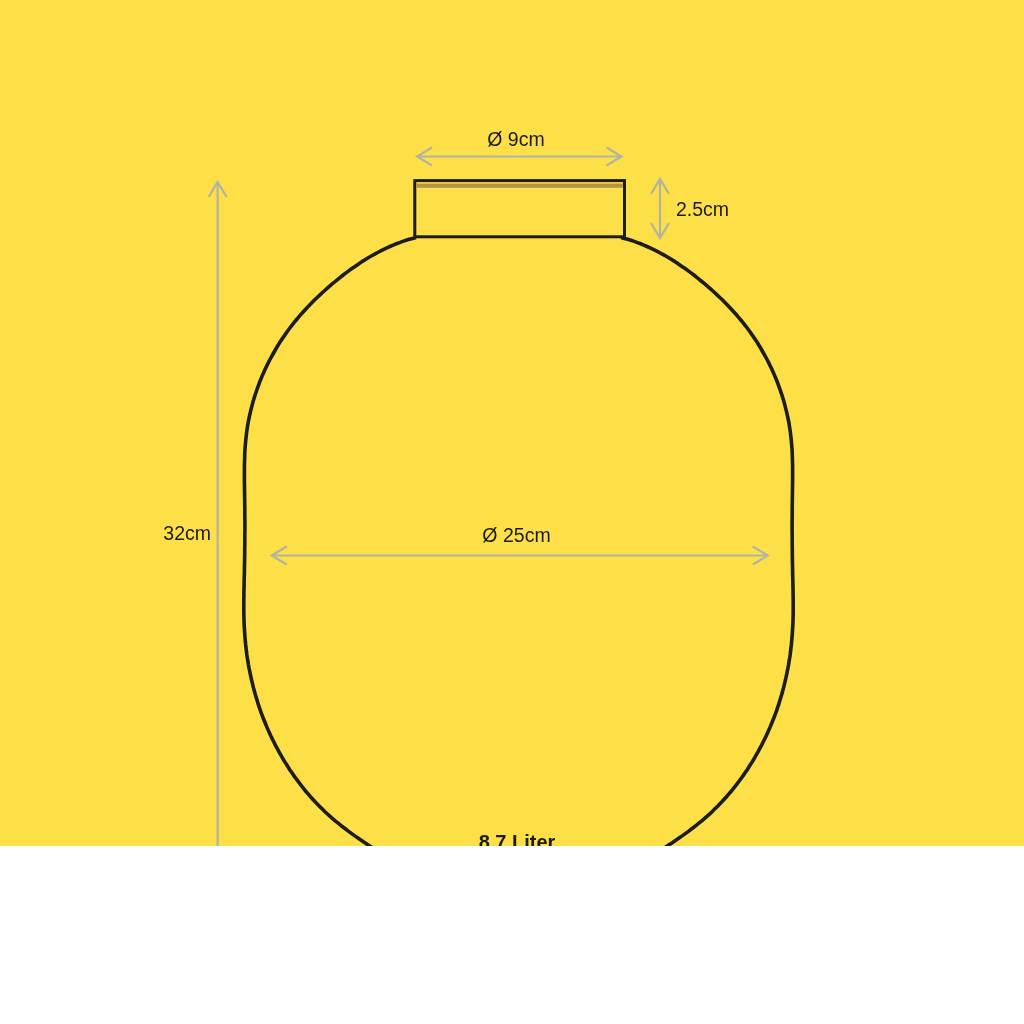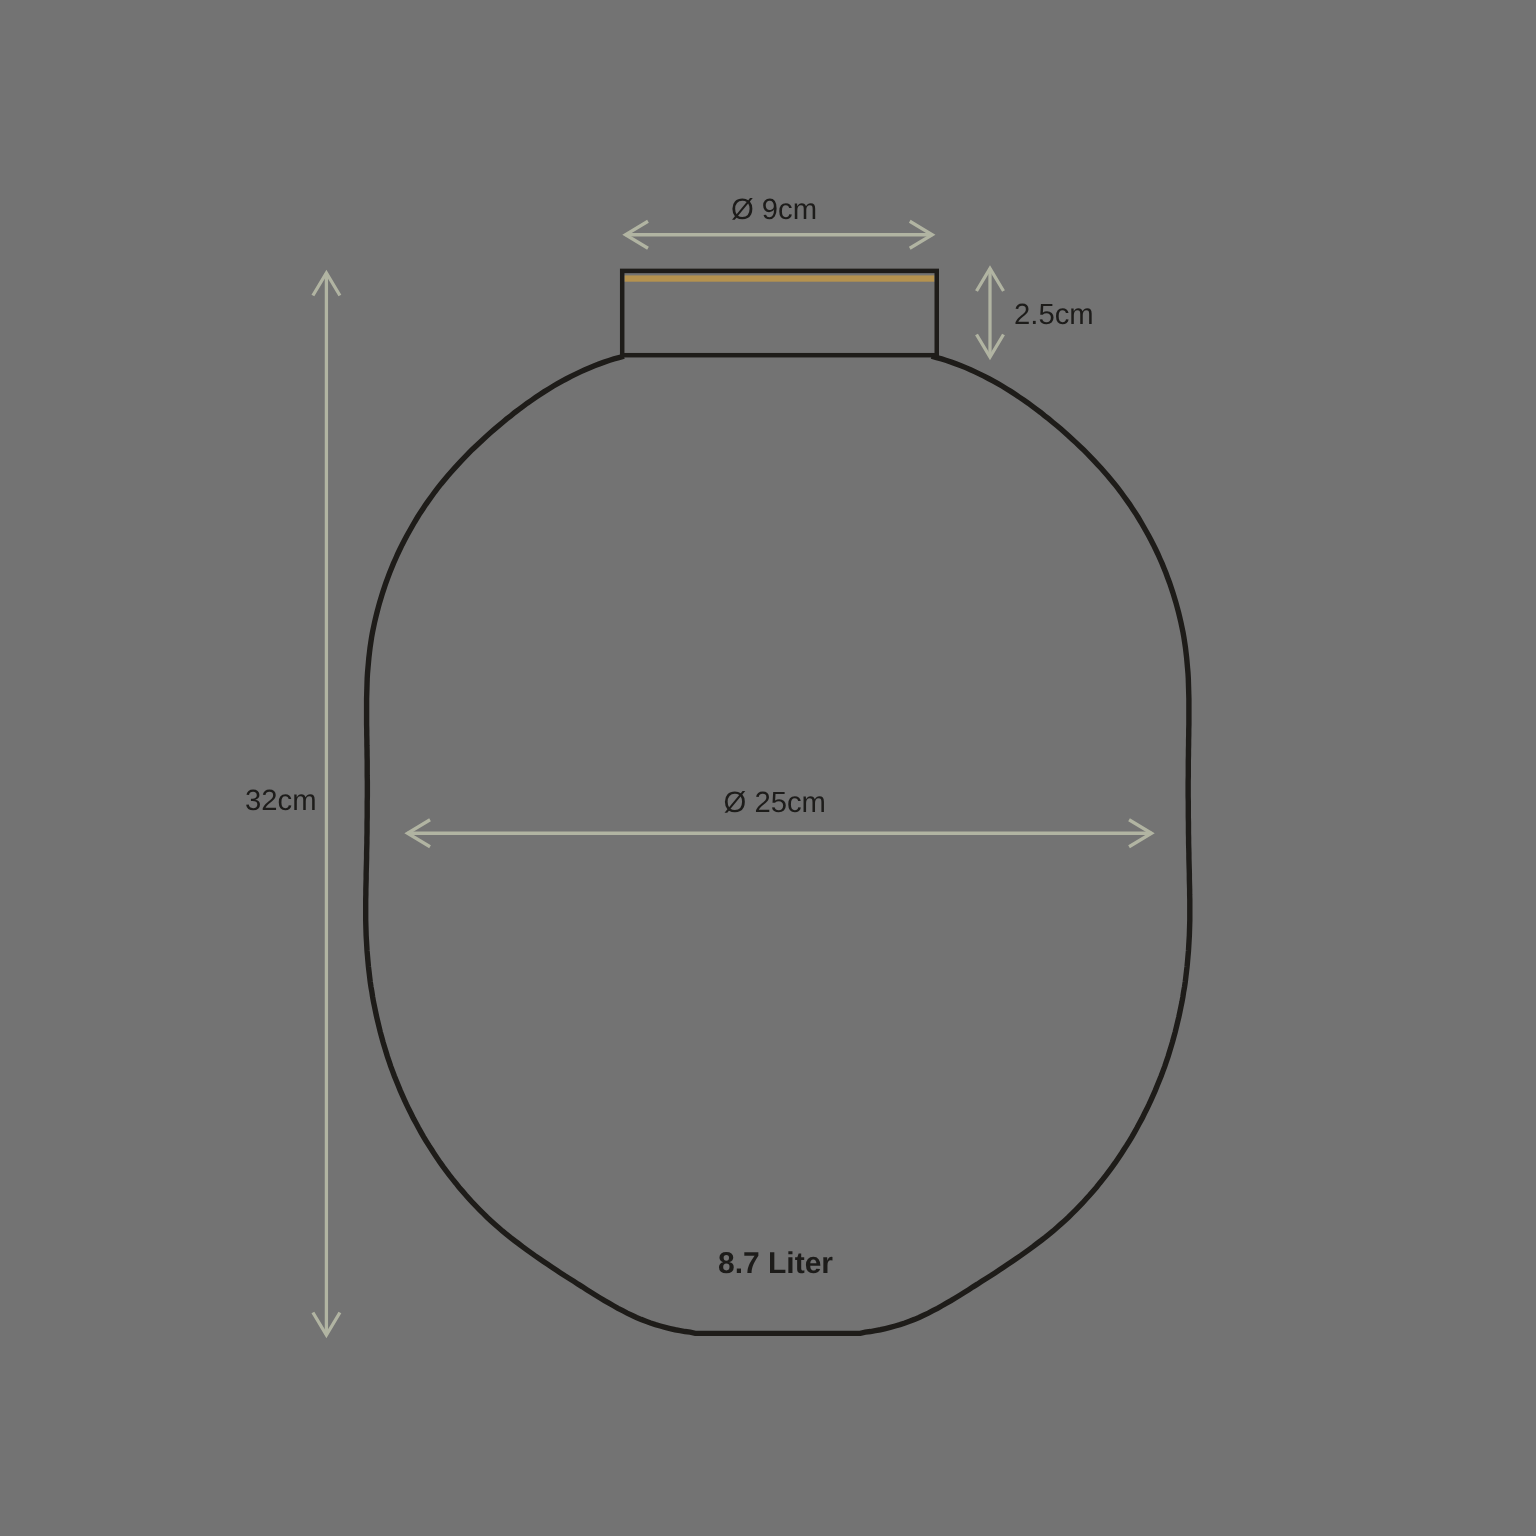--- a/index.html
+++ b/index.html
@@ -1,16 +1,16 @@
 <!DOCTYPE html>
 <html><head>
 <meta charset="utf-8">
 <style>
   html,body{margin:0;padding:0;background:#ffffff;}
-  .page{width:1024px;height:1024px;position:relative;background:#737373;overflow:hidden;}
+  .page{width:1024px;height:846px;position:relative;background:#fde047;overflow:hidden;}
   svg{display:block;}
   text{font-family:"Liberation Sans", sans-serif;fill:#1d1c1a;}
 </style>
 </head>
 <body>
 
 <div class="page">
 <svg width="1024" height="1024" viewBox="0 0 1024 1024">
 
   <path d="M 416.0 237.5 L 412.6 238.4 L 409.3 239.3 L 406.0 240.3 L 402.8 241.4 L 399.6 242.6 L 396.3 243.8 L 393.2 245.1 L 390.0 246.5 L 386.9 247.9 L 383.8 249.4 L 380.7 250.9 L 377.7 252.5 L 374.7 254.1 L 371.7 255.8 L 368.7 257.5 L 365.8 259.3 L 362.9 261.1 L 360.0 263.0 L 357.2 264.9 L 354.3 266.9 L 351.5 268.8 L 348.7 270.9 L 346.0 272.9 L 343.2 275.0 L 340.5 277.2 L 337.8 279.3 L 335.2 281.5 L 332.5 283.7 L 329.9 285.9 L 327.3 288.2 L 324.7 290.5 L 322.2 292.8 L 319.7 295.1 L 317.2 297.5 L 314.7 299.8 L 312.3 302.3 L 309.9 304.7 L 307.5 307.2 L 305.2 309.7 L 302.9 312.2 L 300.6 314.8 L 298.4 317.3 L 296.2 320.0 L 294.0 322.6 L 291.9 325.3 L 289.8 328.0 L 287.8 330.8 L 285.8 333.6 L 283.8 336.4 L 281.9 339.3 L 280.0 342.1 L 278.2 345.0 L 276.4 348.0 L 274.7 351.0 L 273.0 354.0 L 271.3 357.0 L 269.7 360.0 L 268.1 363.1 L 266.6 366.2 L 265.1 369.3 L 263.7 372.5 L 262.3 375.6 L 261.0 378.8 L 259.7 382.0 L 258.5 385.3 L 257.3 388.5 L 256.2 391.8 L 255.1 395.0 L 254.1 398.3 L 253.1 401.6 L 252.2 404.9 L 251.3 408.3 L 250.5 411.6 L 249.7 415.0 L 249.0 418.3 L 248.3 421.7 L 247.7 425.1 L 247.2 428.4 L 246.7 431.8 L 246.3 435.2 L 245.9 438.6 L 245.6 442.0 L 245.3 445.4 L 245.0 448.8 L 244.8 452.2 L 244.7 455.6 L 244.6 459.1 L 244.5 462.5 L 244.4 465.9 L 244.4 469.3 L 244.4 472.7 L 244.4 476.2 L 244.4 479.6 L 244.4 483.0 L 244.5 486.5 L 244.5 489.9 L 244.6 493.3 L 244.6 496.8 L 244.7 500.2 L 244.7 503.6 L 244.8 507.0 L 244.8 510.5 L 244.8 513.9 L 244.8 517.3 L 244.9 520.8 L 244.9 524.2 L 244.9 527.6 L 244.9 531.0 L 244.8 534.5 L 244.8 537.9 L 244.8 541.3 L 244.8 544.8 L 244.7 548.2 L 244.7 551.6 L 244.7 555.0 L 244.6 558.5 L 244.6 561.9 L 244.5 565.3 L 244.4 568.8 L 244.4 572.2 L 244.3 575.6 L 244.2 579.1 L 244.1 582.5 L 244.1 585.9 L 244.0 589.4 L 243.9 592.8 L 243.9 596.3 L 243.8 599.7 L 243.8 603.1 L 243.8 606.6 L 243.8 610.0 L 243.8 613.4 L 243.9 616.9 L 244.0 620.3 L 244.1 623.7 L 244.3 627.1 L 244.5 630.5 L 244.7 634.0 L 245.0 637.4 L 245.3 640.8 L 245.6 644.2 L 246.0 647.6 L 246.4 651.0 L 246.8 654.4 L 247.3 657.8 L 247.9 661.1 L 248.4 664.5 L 249.0 667.9 L 249.7 671.2 L 250.4 674.6 L 251.1 677.9 L 251.9 681.3 L 252.7 684.6 L 253.5 687.9 L 254.4 691.2 L 255.3 694.5 L 256.3 697.8 L 257.3 701.1 L 258.3 704.4 L 259.4 707.6 L 260.5 710.9 L 261.7 714.1 L 262.9 717.3 L 264.2 720.5 L 265.5 723.7 L 266.8 726.9 L 268.2 730.1 L 269.6 733.2 L 271.0 736.3 L 272.5 739.4 L 274.1 742.5 L 275.6 745.6 L 277.3 748.7 L 278.9 751.7 L 280.6 754.7 L 282.3 757.7 L 284.1 760.7 L 285.9 763.6 L 287.8 766.5 L 289.6 769.4 L 291.6 772.3 L 293.5 775.1 L 295.5 777.9 L 297.6 780.7 L 299.6 783.4 L 301.7 786.1 L 303.9 788.8 L 306.0 791.5 L 308.3 794.1 L 310.5 796.7 L 312.8 799.2 L 315.1 801.8 L 317.5 804.2 L 319.9 806.7 L 322.3 809.1 L 324.7 811.5 L 327.2 813.8 L 329.8 816.1 L 332.3 818.3 L 334.9 820.6 L 337.5 822.7 L 340.2 824.9 L 342.9 827.0 L 345.6 829.0 L 348.3 831.1 L 351.0 833.1 L 353.8 835.1 L 356.6 837.1 L 359.4 839.0 L 362.3 841.0 L 365.1 842.9 L 368.0 844.8 L 370.8 846.7 L 373.7 848.6 L 376.6 850.5 L 379.5 852.3 L 382.5 854.2 L 385.4 856.1 L 388.3 857.9 L 391.2 859.8 L 394.2 861.7 L 397.1 863.5 L 400.1 865.3 L 403.0 867.1 L 406.0 868.8 L 409.0 870.5 L 412.0 872.2 L 415.1 873.8 L 418.1 875.4 L 421.2 876.8 L 424.3 878.3 L 427.4 879.6 L 430.6 880.8 L 433.7 882.0 L 437.0 883.1 L 440.2 884.0 L 443.5 884.9 L 446.7 885.7 L 450.1 886.5 L 453.4 887.1 L 456.7 887.7 L 460.1 888.1 L 463.5 888.9 L 466.9 888.9 L 470.3 888.9 L 473.8 888.9 L 477.2 888.9 L 480.6 888.9 L 484.1 888.9 L 487.6 888.9 L 491.0 888.9 L 494.5 888.9 L 498.0 888.9 L 501.4 888.9 L 504.9 888.9 L 508.3 888.9 L 511.7 888.9 L 515.1 888.9 L 518.5 888.9 L 521.9 888.9 L 525.3 888.9 L 528.7 888.9 L 532.1 888.9 L 535.6 888.9 L 539.0 888.9 L 542.5 888.9 L 546.0 888.9 L 549.4 888.9 L 552.9 888.9 L 556.4 888.9 L 559.8 888.9 L 563.2 888.9 L 566.7 888.9 L 570.1 888.9 L 573.5 888.9 L 576.9 888.1 L 580.3 887.7 L 583.6 887.1 L 586.9 886.5 L 590.3 885.7 L 593.5 884.9 L 596.8 884.0 L 600.0 883.1 L 603.3 882.0 L 606.4 880.8 L 609.6 879.6 L 612.7 878.3 L 615.8 876.8 L 618.9 875.4 L 621.9 873.8 L 625.0 872.2 L 628.0 870.5 L 631.0 868.8 L 634.0 867.1 L 636.9 865.3 L 639.9 863.5 L 642.8 861.7 L 645.8 859.8 L 648.7 857.9 L 651.6 856.1 L 654.5 854.2 L 657.5 852.3 L 660.4 850.5 L 663.3 848.6 L 666.2 846.7 L 669.0 844.8 L 671.9 842.9 L 674.7 841.0 L 677.6 839.0 L 680.4 837.1 L 683.2 835.1 L 686.0 833.1 L 688.7 831.1 L 691.4 829.0 L 694.1 827.0 L 696.8 824.9 L 699.5 822.7 L 702.1 820.6 L 704.7 818.3 L 707.2 816.1 L 709.8 813.8 L 712.3 811.5 L 714.7 809.1 L 717.1 806.7 L 719.5 804.2 L 721.9 801.8 L 724.2 799.2 L 726.5 796.7 L 728.7 794.1 L 731.0 791.5 L 733.1 788.8 L 735.3 786.1 L 737.4 783.4 L 739.4 780.7 L 741.5 777.9 L 743.5 775.1 L 745.4 772.3 L 747.4 769.4 L 749.2 766.5 L 751.1 763.6 L 752.9 760.7 L 754.7 757.7 L 756.4 754.7 L 758.1 751.7 L 759.7 748.7 L 761.4 745.6 L 762.9 742.5 L 764.5 739.4 L 766.0 736.3 L 767.4 733.2 L 768.8 730.1 L 770.2 726.9 L 771.5 723.7 L 772.8 720.5 L 774.1 717.3 L 775.3 714.1 L 776.5 710.9 L 777.6 707.6 L 778.7 704.4 L 779.7 701.1 L 780.7 697.8 L 781.7 694.5 L 782.6 691.2 L 783.5 687.9 L 784.3 684.6 L 785.1 681.3 L 785.9 677.9 L 786.6 674.6 L 787.3 671.2 L 788.0 667.9 L 788.6 664.5 L 789.1 661.1 L 789.7 657.8 L 790.2 654.4 L 790.6 651.0 L 791.0 647.6 L 791.4 644.2 L 791.7 640.8 L 792.0 637.4 L 792.3 634.0 L 792.5 630.5 L 792.7 627.1 L 792.9 623.7 L 793.0 620.3 L 793.1 616.9 L 793.2 613.4 L 793.2 610.0 L 793.2 606.6 L 793.2 603.1 L 793.2 599.7 L 793.1 596.3 L 793.1 592.8 L 793.0 589.4 L 792.9 585.9 L 792.9 582.5 L 792.8 579.1 L 792.7 575.6 L 792.6 572.2 L 792.6 568.8 L 792.5 565.3 L 792.4 561.9 L 792.4 558.5 L 792.3 555.0 L 792.3 551.6 L 792.3 548.2 L 792.2 544.8 L 792.2 541.3 L 792.2 537.9 L 792.2 534.5 L 792.1 531.0 L 792.1 527.6 L 792.1 524.2 L 792.1 520.8 L 792.2 517.3 L 792.2 513.9 L 792.2 510.5 L 792.2 507.0 L 792.3 503.6 L 792.3 500.2 L 792.4 496.8 L 792.4 493.3 L 792.5 489.9 L 792.5 486.5 L 792.6 483.0 L 792.6 479.6 L 792.6 476.2 L 792.6 472.7 L 792.6 469.3 L 792.6 465.9 L 792.5 462.5 L 792.4 459.1 L 792.3 455.6 L 792.2 452.2 L 792.0 448.8 L 791.7 445.4 L 791.4 442.0 L 791.1 438.6 L 790.7 435.2 L 790.3 431.8 L 789.8 428.4 L 789.3 425.1 L 788.7 421.7 L 788.0 418.3 L 787.3 415.0 L 786.5 411.6 L 785.7 408.3 L 784.8 404.9 L 783.9 401.6 L 782.9 398.3 L 781.9 395.0 L 780.8 391.8 L 779.7 388.5 L 778.5 385.3 L 777.3 382.0 L 776.0 378.8 L 774.7 375.6 L 773.3 372.5 L 771.9 369.3 L 770.4 366.2 L 768.9 363.1 L 767.3 360.0 L 765.7 357.0 L 764.0 354.0 L 762.3 351.0 L 760.6 348.0 L 758.8 345.0 L 757.0 342.1 L 755.1 339.3 L 753.2 336.4 L 751.2 333.6 L 749.2 330.8 L 747.2 328.0 L 745.1 325.3 L 743.0 322.6 L 740.8 320.0 L 738.6 317.3 L 736.4 314.8 L 734.1 312.2 L 731.8 309.7 L 729.5 307.2 L 727.1 304.7 L 724.7 302.3 L 722.3 299.8 L 719.8 297.5 L 717.3 295.1 L 714.8 292.8 L 712.3 290.5 L 709.7 288.2 L 707.1 285.9 L 704.5 283.7 L 701.8 281.5 L 699.2 279.3 L 696.5 277.2 L 693.8 275.0 L 691.0 272.9 L 688.3 270.9 L 685.5 268.8 L 682.7 266.9 L 679.8 264.9 L 677.0 263.0 L 674.1 261.1 L 671.2 259.3 L 668.3 257.5 L 665.3 255.8 L 662.3 254.1 L 659.3 252.5 L 656.3 250.9 L 653.2 249.4 L 650.1 247.9 L 647.0 246.5 L 643.8 245.1 L 640.7 243.8 L 637.4 242.6 L 634.2 241.4 L 631.0 240.3 L 627.7 239.3 L 624.4 238.4 L 621.0 237.5" fill="none" stroke="#1e1c19" stroke-width="3.6"></path>

